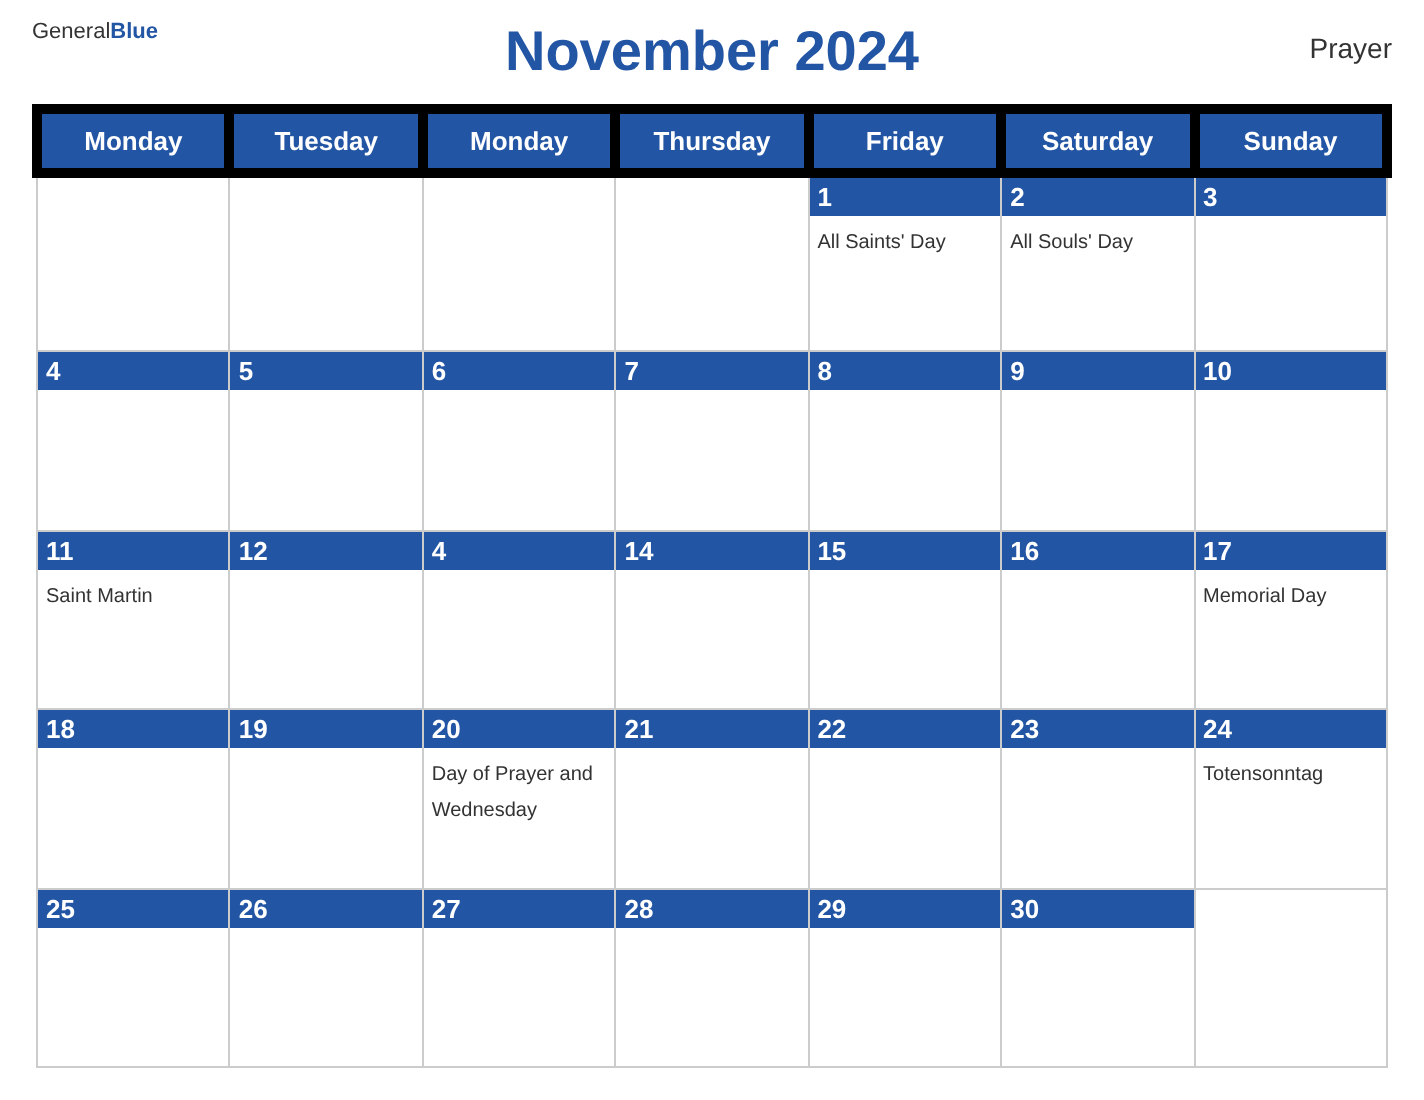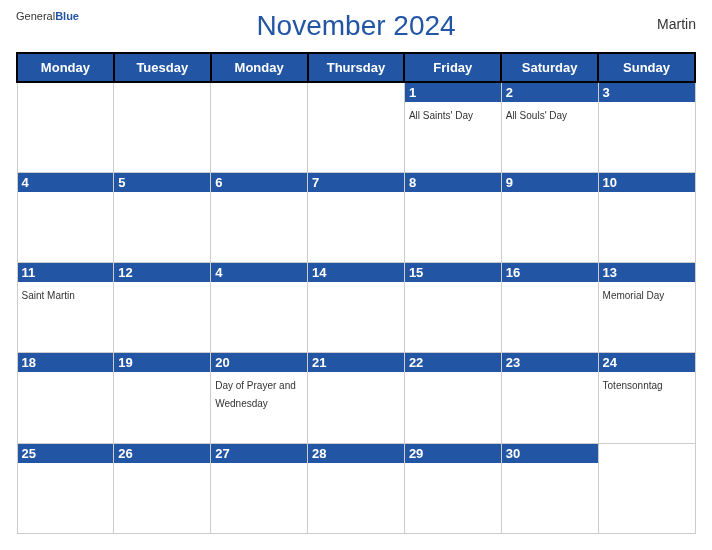--- a/index.html
+++ b/index.html
@@ -42,39 +42,39 @@
     }
     .country-label {
       position: absolute;
       right: 0;
       top: 6px;
       font-size: 14px;
       color: #333;
     }
     .month-title {
       font-size: 28px;
-      font-weight: normal;
+      font-weight: bold;
       color: #2255a4;
       text-align: center;
       margin: 0 auto;
     }
     .calendar {
       width: 100%;
       border-collapse: collapse;
       margin-top: 6px;
       flex: 1;
     }
     .calendar th {
       background-color: #2255a4;
       color: #fff;
       font-size: 13px;
       font-weight: bold;
       text-align: center;
       padding: 6px 0;
-      border: 2px solid #000000;
+      border: 5px solid #000000;
     }
     .calendar td {
       border: 1px solid #ccc;
       vertical-align: top;
       padding: 2px 4px;
       width: calc(100% / 7);
       height: 74px;
     }
     .day-number {
       display: block;
@@ -99,21 +99,21 @@
   </style>
 </head>
 <body>
 
 <div class="header">
   <div class="logo">
     <span class="logo-text-general">General</span>
     <span class="logo-text-blue">Blue</span>
   </div>
   <h1 class="month-title">November 2024</h1>
-  <span class="country-label">Martin</span>
+  <span class="country-label">Prayer</span>
 </div>
 
 <table class="calendar">
   <thead>
     <tr>
     <th>Monday</th>
         <th>Tuesday</th>
         <th>Monday</th>
         <th>Thursday</th>
         <th>Friday</th>
@@ -166,21 +166,21 @@
         </td>
         <td>
           <span class="day-number">14</span>
         </td>
         <td>
           <span class="day-number">15</span>
         </td>
         <td>
           <span class="day-number">16</span>
         </td>
-        <td><span class="day-number">13</span><span class="holiday-text">Memorial Day</span></td>
+        <td><span class="day-number">17</span><span class="holiday-text">Memorial Day</span></td>
       </tr>
       <tr>
         <td>
           <span class="day-number">18</span>
         </td>
         <td>
           <span class="day-number">19</span>
         </td>
         <td><span class="day-number">20</span><span class="holiday-text">Day of Prayer and Wednesday</span></td>
         <td>

